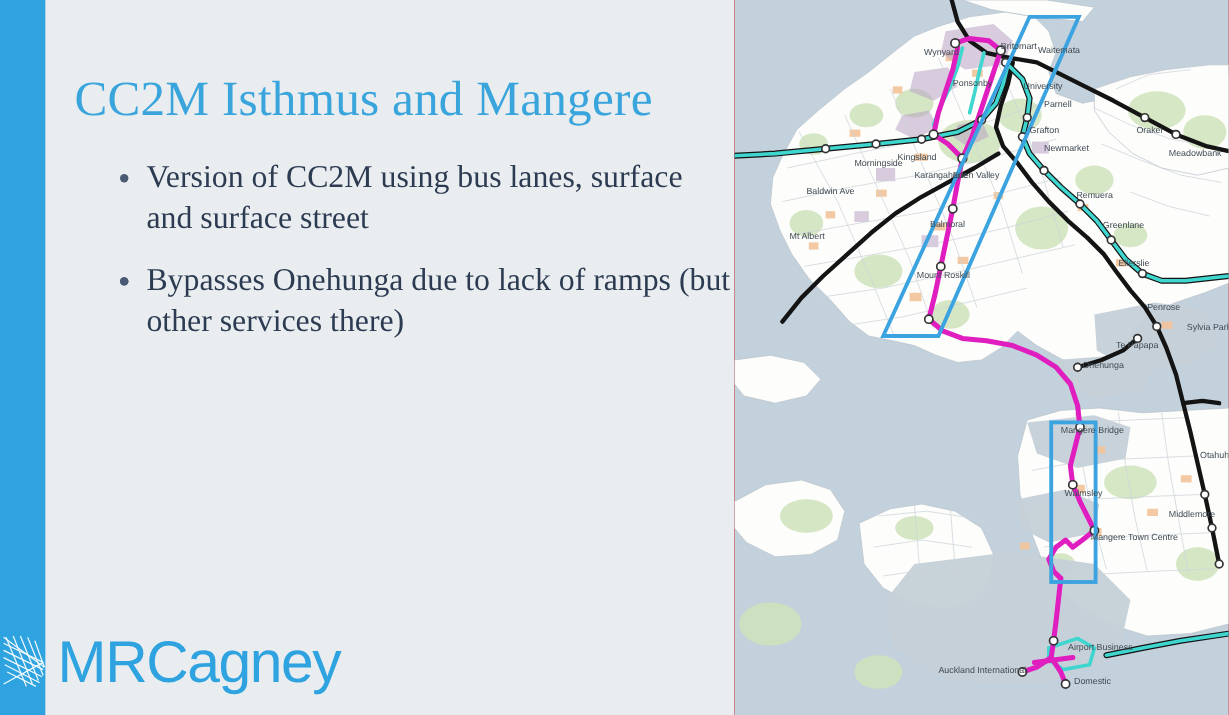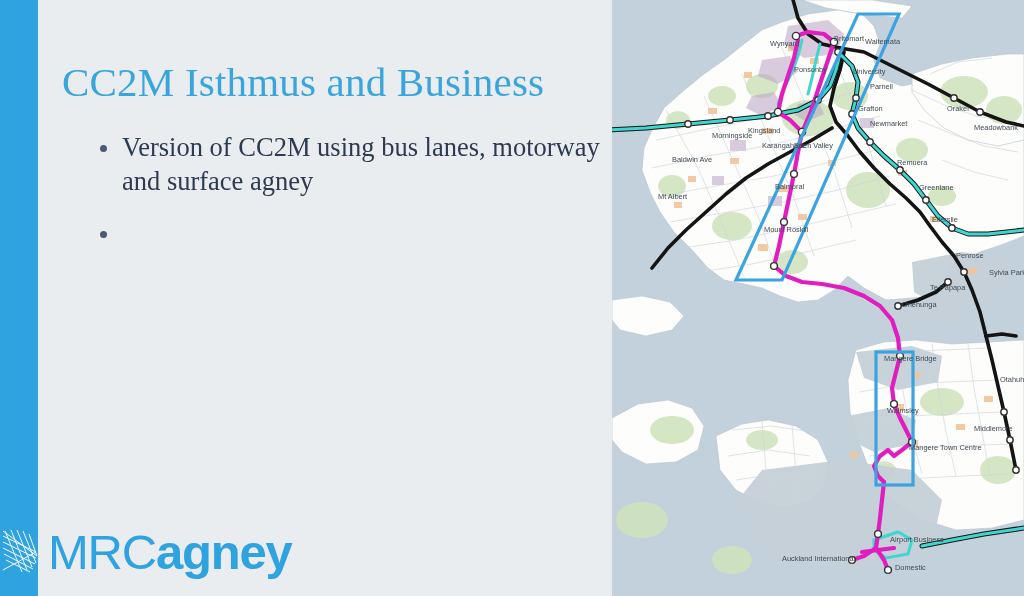--- a/index.html
+++ b/index.html
@@ -55,47 +55,51 @@
   .logo-mesh{position:absolute;left:2px;bottom:4px;width:36px;height:52px;}
   .logo-text{
     position:absolute;left:48px;bottom:-2px;
     font-family:"Liberation Sans", sans-serif;
     font-size:49px;
     color:#2ea3e0;
     letter-spacing:-1.2px;
     white-space:nowrap;
   }
   .logo-text .mrc{font-weight:normal;}
-  .logo-text .agney{font-weight:bold;margin-top:23px;}
+  .logo-text .agney{font-weight:normal;margin-top:23px;}
 
   
   .map-pane{
     position:absolute;left:612px;top:0;width:484px;height:596px;
     overflow:hidden;background:#b91c1c;
   }
   .map-svg{display:block;width:412px;height:596px;}
 </style>
 </head>
 <body>
 
 <div id="slide">
 
   <div class="accent-stripe"></div>
 
   <div class="content-pane">
 
-    <div class="slide-title">CC2M Isthmus and Business</div>
+    <div class="slide-title">CC2M Isthmus and Mangere</div>
 
     <ul class="bullet-list">
       <li class="bullet-item">
         <span class="bullet-dot"></span>
-        <span>Version of CC2M using bus lanes, motorway and surface agney</span>
+        <span>Version of CC2M using bus lanes, surface and surface street</span>
       </li>
       <li class="bullet-item">
         <span class="bullet-dot"></span>
+      </li>
+      <li class="bullet-item">
+        <span class="bullet-dot"></span>
+        <span>Bypasses Onehunga due to lack of ramps (but other services there)</span>
       </li>
     </ul>
   </div>
 
   <div class="logo-wrap">
     <svg class="logo-mesh" viewBox="0 0 36 52">
       <g stroke="#ffffff" stroke-width="1" fill="none" opacity="0.95">
         <path d="M1,14 L34,30"></path>
         <path d="M1,20 L34,36"></path>
         <path d="M1,26 L33,42"></path>

